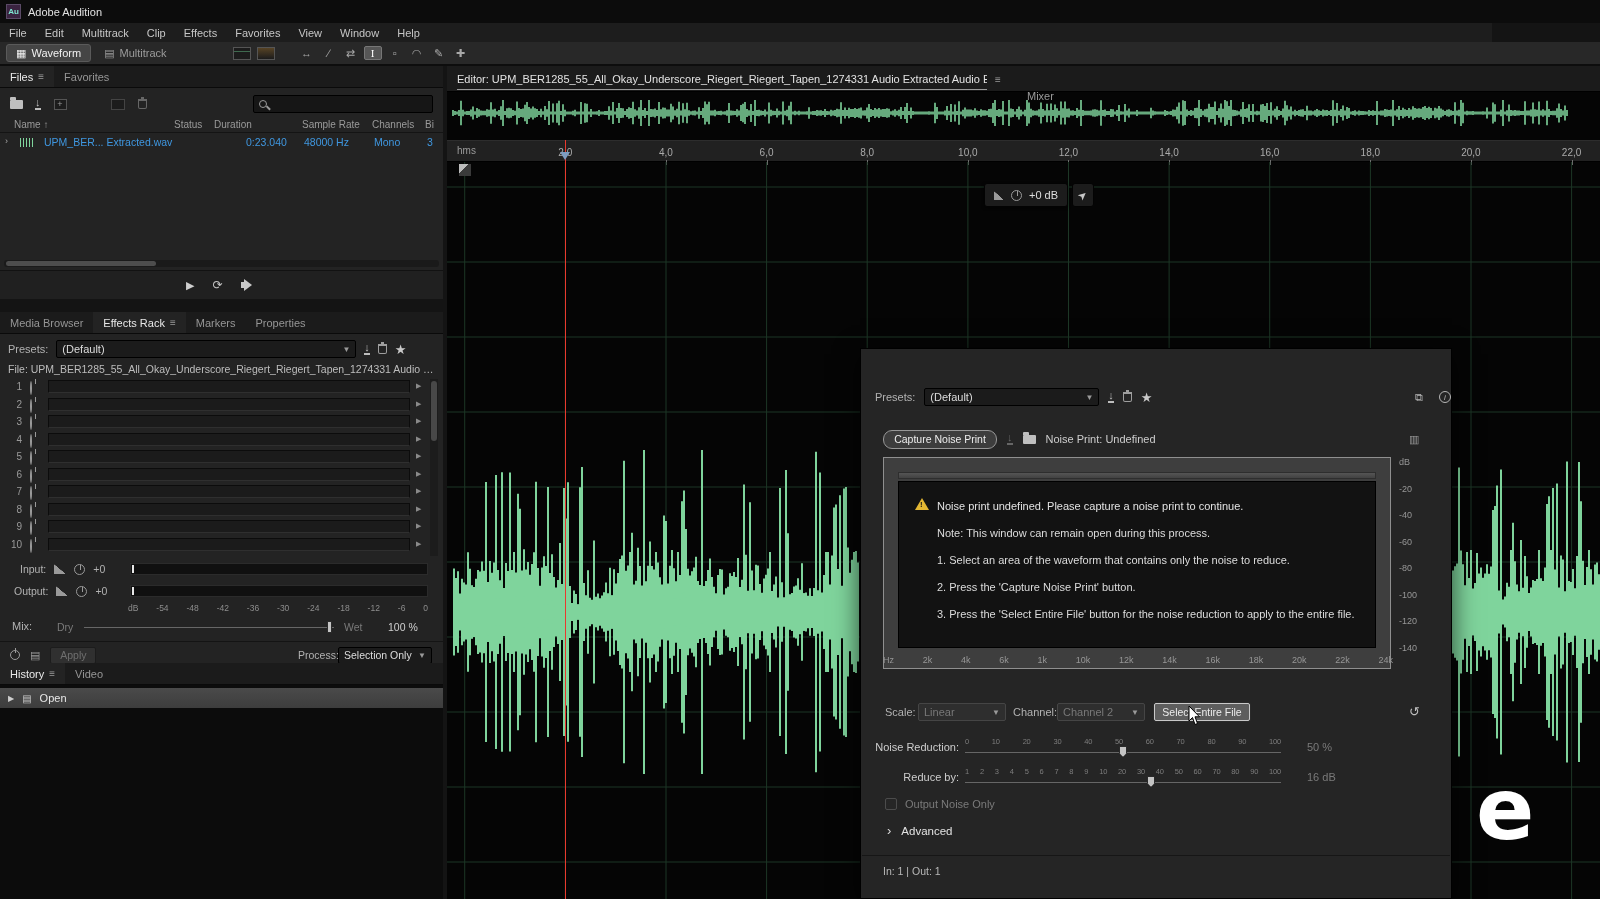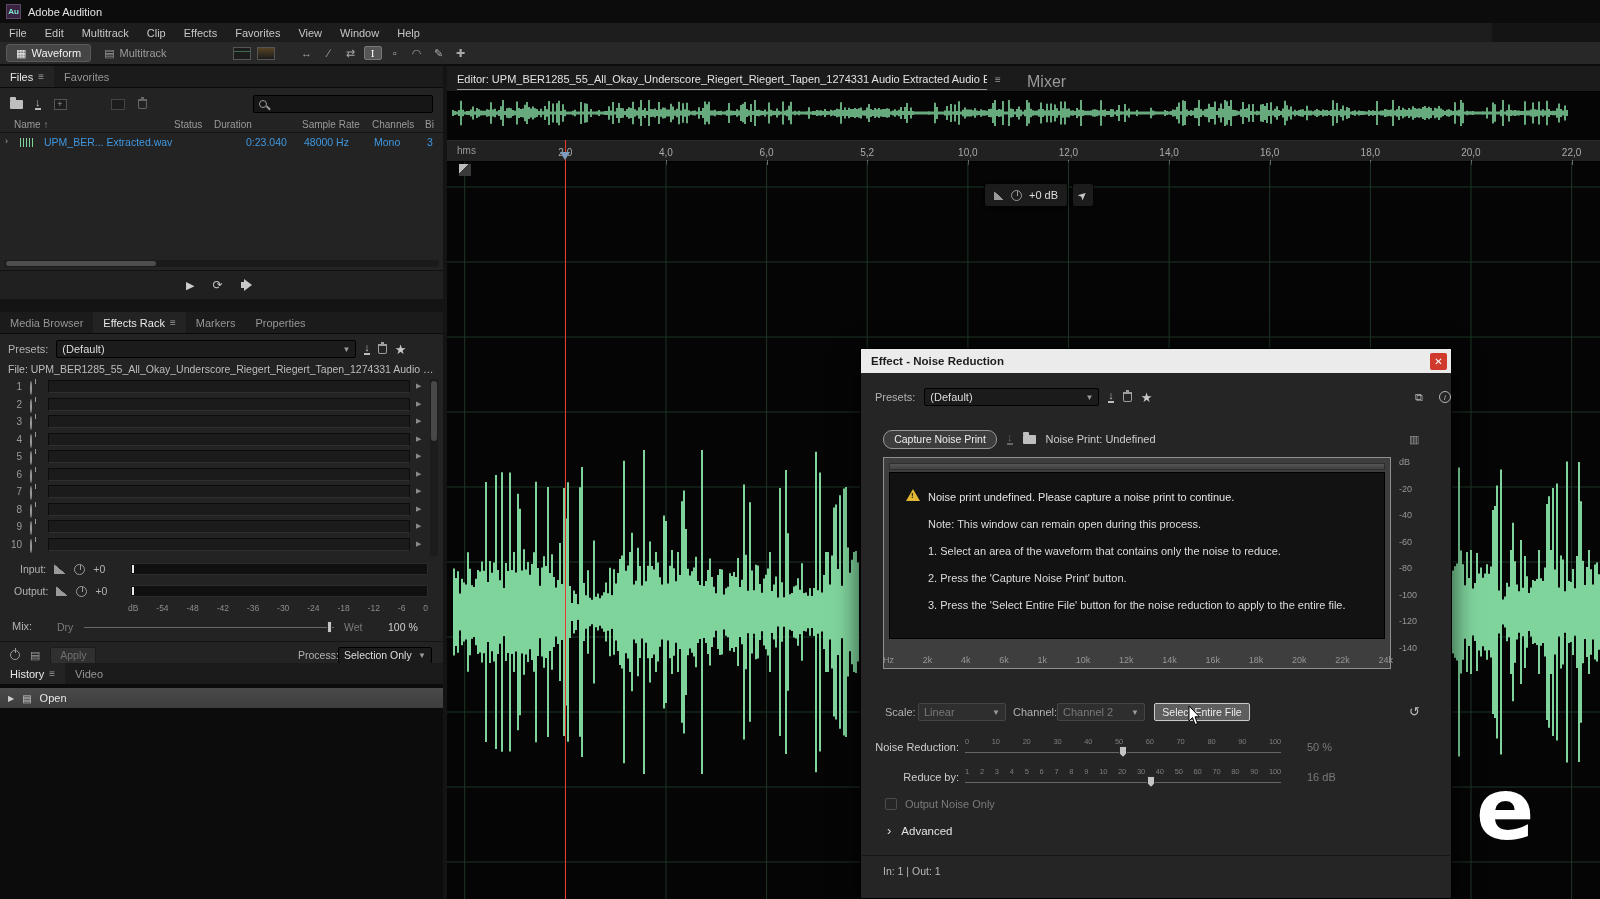--- a/index.html
+++ b/index.html
@@ -263,32 +263,32 @@
     <span style="color:#cfcfcf;font-size:8px">▶</span>
     <span style="color:#c8c8c8;font-size:10px">▤</span>
     <span style="color:#e8e8e8">Open</span>
   </div>
 </div>
 
 <div class="abs" style="left:447px;top:66px;width:1153px;height:833px;background:#050505">
   <div class="abs" style="left:0;top:0;width:1153px;height:26px;background:#1b1b1b;border-bottom:1px solid #000">
     <span class="abs" style="left:10px;top:7px;color:#e2e2e2;font-size:11px;max-width:530px;white-space:nowrap;overflow:hidden;display:inline-block;border-bottom:1px solid #9a9a9a;padding-bottom:4px">Editor: UPM_BER1285_55_All_Okay_Underscore_Riegert_Riegert_Tapen_1274331 Audio Extracted Audio Extracted.wav</span>
     <span class="hamb abs" style="left:548px;top:8px">≡</span>
-    <span class="abs" style="left:580px;top:7px;color:#9a9a9a;font-size:16px">Mixer</span>
+    <span class="abs" style="left:580px;top:24px;color:#9a9a9a;font-size:11px">Mixer</span>
   </div>
   <svg id="ov-wave" class="abs" style="left:0;top:28px" width="1125" height="38">
       <path d="M6 15.9L6 22.1M8 17.1L8 20.9M10 17.4L10 20.6M12 15.9L12 22.1M14 6.8L14 31.2M16 15.8L16 22.2M18 17.5L18 20.5M20 16.9L20 21.1M22 16.9L22 21.1M24 15.6L24 22.4M26 12.6L26 25.4M28 17.3L28 20.7M30 14.0L30 24.0M32 15.2L32 22.8M34 16.4L34 21.6M36 16.7L36 21.3M38 16.8L38 21.2M40 15.3L40 22.7M42 15.8L42 22.2M44 8.3L44 29.7M46 15.5L46 22.5M48 14.7L48 23.3M50 17.2L50 20.8M52 16.0L52 22.0M54 12.2L54 25.8M56 6.0L56 32.0M58 17.0L58 21.0M60 14.3L60 23.7M62 13.8L62 24.2M64 14.3L64 23.7M66 16.1L66 21.9M68 16.8L68 21.2M70 7.6L70 30.4M72 13.9L72 24.1M74 14.9L74 23.1M76 14.5L76 23.5M78 10.8L78 27.2M80 8.1L80 29.9M82 13.0L82 25.0M84 14.4L84 23.6M86 12.6L86 25.4M88 14.2L88 23.8M90 15.1L90 22.9M92 17.1L92 20.9M94 14.8L94 23.2M96 17.2L96 20.8M98 11.9L98 26.1M100 15.3L100 22.7M102 6.9L102 31.1M104 17.5L104 20.5M106 9.5L106 28.5M108 17.5L108 20.5M110 9.2L110 28.8M112 6.8L112 31.2M114 17.1L114 20.9M116 10.2L116 27.8M118 15.7L118 22.3M120 17.5L120 20.5M122 17.5L122 20.5M124 17.5L124 20.5M126 16.8L126 21.2M128 15.7L128 22.3M130 17.5L130 20.5M132 17.5L132 20.5M134 8.0L134 30.0M136 17.5L136 20.5M138 9.3L138 28.7M140 9.7L140 28.3M142 17.5L142 20.5M144 15.0L144 23.0M146 17.5L146 20.5M148 17.5L148 20.5M150 17.2L150 20.8M152 16.1L152 21.9M154 17.5L154 20.5M156 17.5L156 20.5M158 17.1L158 20.9M160 17.1L160 20.9M162 12.2L162 25.8M164 16.5L164 21.5M166 8.1L166 29.9M168 17.4L168 20.6M170 14.1L170 23.9M172 8.9L172 29.1M174 13.9L174 24.1M176 14.2L176 23.8M178 17.1L178 20.9M180 14.9L180 23.1M182 13.3L182 24.7M184 14.0L184 24.0M186 7.7L186 30.3M188 15.2L188 22.8M190 16.6L190 21.4M192 13.2L192 24.8M194 6.0L194 32.0M196 16.1L196 21.9M198 14.1L198 23.9M200 16.9L200 21.1M202 6.0L202 32.0M204 15.0L204 23.0M206 15.2L206 22.8M208 14.5L208 23.5M210 16.0L210 22.0M212 8.0L212 30.0M214 15.3L214 22.7M216 13.6L216 24.4M218 13.7L218 24.3M220 15.5L220 22.5M222 15.5L222 22.5M224 9.7L224 28.3M226 12.6L226 25.4M228 16.3L228 21.7M230 14.7L230 23.3M232 7.7L232 30.3M234 16.6L234 21.4M236 9.2L236 28.8M238 15.3L238 22.7M240 8.8L240 29.2M242 16.2L242 21.8M244 17.2L244 20.8M246 16.8L246 21.2M248 16.4L248 21.6M250 17.4L250 20.6M252 13.3L252 24.7M254 16.9L254 21.1M256 14.1L256 23.9M258 7.4L258 30.6M260 10.3L260 27.7M262 7.8L262 30.2M264 16.5L264 21.5M266 16.6L266 21.4M268 15.8L268 22.2M270 17.2L270 20.8M272 17.0L272 21.0M274 16.7L274 21.3M276 17.5L276 20.5M278 17.3L278 20.7M280 16.3L280 21.7M282 9.1L282 28.9M284 16.6L284 21.4M286 16.7L286 21.3M288 16.9L288 21.1M290 15.2L290 22.8M292 16.4L292 21.6M294 11.0L294 27.0M296 9.7L296 28.3M298 8.1L298 29.9M300 15.0L300 23.0M302 16.2L302 21.8M304 10.0L304 28.0M306 16.9L306 21.1M308 6.0L308 32.0M310 15.9L310 22.1M312 15.7L312 22.3M314 16.4L314 21.6M316 16.9L316 21.1M318 15.6L318 22.4M320 17.4L320 20.6M322 8.5L322 29.5M324 15.7L324 22.3M326 16.8L326 21.2M328 17.1L328 20.9M330 14.4L330 23.6M332 16.8L332 21.2M334 17.5L334 20.5M336 7.6L336 30.4M338 16.7L338 21.3M340 15.7L340 22.3M342 11.8L342 26.2M344 7.7L344 30.3M346 17.5L346 20.5M348 16.8L348 21.2M350 17.5L350 20.5M352 16.8L352 21.2M354 17.5L354 20.5M356 17.5L356 20.5M358 17.5L358 20.5M360 17.2L360 20.8M362 13.2L362 24.8M364 17.5L364 20.5M366 16.9L366 21.1M368 17.1L368 20.9M370 16.0L370 22.0M372 16.6L372 21.4M374 16.3L374 21.7M376 17.1L376 20.9M378 14.9L378 23.1M380 16.9L380 21.1M382 17.3L382 20.7M384 15.8L384 22.2M386 16.5L386 21.5M388 15.9L388 22.1M390 14.7L390 23.3M392 15.3L392 22.7M394 8.3L394 29.7M396 16.0L396 22.0M398 13.4L398 24.6M400 15.9L400 22.1M402 13.8L402 24.2M404 15.1L404 22.9M406 15.1L406 22.9M408 14.0L408 24.0M410 15.1L410 22.9M412 14.2L412 23.8M414 13.5L414 24.5M416 16.5L416 21.5M418 16.2L418 21.8M420 13.5L420 24.5M422 10.1L422 27.9M424 14.9L424 23.1M426 15.9L426 22.1M428 13.9L428 24.1M430 15.2L430 22.8M432 14.1L432 23.9M434 15.5L434 22.5M436 15.1L436 22.9M438 14.9L438 23.1M440 14.3L440 23.7M442 14.7L442 23.3M444 17.3L444 20.7M446 16.5L446 21.5M448 15.2L448 22.8M450 16.7L450 21.3M452 15.7L452 22.3M454 12.9L454 25.1M456 16.9L456 21.1M458 13.0L458 25.0M460 9.1L460 28.9M462 16.9L462 21.1M464 13.4L464 24.6M466 16.9L466 21.1M468 17.5L468 20.5M470 17.5L470 20.5M472 17.5L472 20.5M474 17.5L474 20.5M476 17.5L476 20.5M478 17.5L478 20.5M480 17.4L480 20.6M482 17.3L482 20.7M484 17.5L484 20.5M486 17.5L486 20.5M488 8.7L488 29.3M490 13.0L490 25.0M492 17.5L492 20.5M494 17.5L494 20.5M496 17.5L496 20.5M498 16.4L498 21.6M500 12.1L500 25.9M502 16.8L502 21.2M504 10.1L504 27.9M506 17.5L506 20.5M508 10.5L508 27.5M510 17.0L510 21.0M512 7.3L512 30.7M514 17.5L514 20.5M516 15.8L516 22.2M518 13.5L518 24.5M520 15.4L520 22.6M522 15.6L522 22.4M524 15.5L524 22.5M526 16.2L526 21.8M528 14.3L528 23.7M530 16.4L530 21.6M532 17.1L532 20.9M534 15.3L534 22.7M536 16.2L536 21.8M538 16.3L538 21.7M540 16.8L540 21.2M542 15.0L542 23.0M544 14.8L544 23.2M546 9.1L546 28.9M548 6.0L548 32.0M550 15.9L550 22.1M552 15.1L552 22.9M554 15.4L554 22.6M556 7.1L556 30.9M558 17.5L558 20.5M560 17.4L560 20.6M562 6.0L562 32.0M564 14.6L564 23.4M566 15.1L566 22.9M568 17.4L568 20.6M570 15.1L570 22.9M572 12.4L572 25.6M574 15.8L574 22.2M576 17.5L576 20.5M578 15.7L578 22.3M580 6.0L580 32.0M582 8.4L582 29.6M584 14.7L584 23.3M586 16.3L586 21.7M588 16.8L588 21.2M590 16.4L590 21.6M592 15.3L592 22.7M594 8.6L594 29.4M596 15.0L596 23.0M598 16.6L598 21.4M600 9.7L600 28.3M602 16.3L602 21.7M604 9.4L604 28.6M606 15.9L606 22.1M608 10.6L608 27.4M610 14.2L610 23.8M612 16.7L612 21.3M614 7.5L614 30.5M616 14.2L616 23.8M618 7.5L618 30.5M620 14.7L620 23.3M622 14.6L622 23.4M624 16.6L624 21.4M626 16.2L626 21.8M628 16.9L628 21.1M630 13.9L630 24.1M632 15.7L632 22.3M634 6.0L634 32.0M636 15.9L636 22.1M638 16.8L638 21.2M640 16.7L640 21.3M642 16.8L642 21.2M644 16.6L644 21.4M646 15.5L646 22.5M648 15.3L648 22.7M650 15.7L650 22.3M652 16.4L652 21.6M654 6.2L654 31.8M656 15.9L656 22.1M658 15.5L658 22.5M660 17.1L660 20.9M662 17.0L662 21.0M664 15.0L664 23.0M666 15.3L666 22.7M668 17.5L668 20.5M670 16.0L670 22.0M672 11.1L672 26.9M674 17.2L674 20.8M676 17.5L676 20.5M678 10.1L678 27.9M680 16.6L680 21.4M682 14.4L682 23.6M684 17.5L684 20.5M686 17.5L686 20.5M688 17.4L688 20.6M690 15.9L690 22.1M692 17.4L692 20.6M694 17.4L694 20.6M696 17.5L696 20.5M698 17.5L698 20.5M700 17.5L700 20.5M702 17.5L702 20.5M704 13.7L704 24.3M706 16.4L706 21.6M708 17.3L708 20.7M710 17.5L710 20.5M712 17.4L712 20.6M714 17.4L714 20.6M716 17.5L716 20.5M718 16.1L718 21.9M720 16.9L720 21.1M722 17.4L722 20.6M724 17.1L724 20.9M726 15.5L726 22.5M728 15.7L728 22.3M730 12.7L730 25.3M732 8.6L732 29.4M734 17.2L734 20.8M736 6.3L736 31.7M738 7.1L738 30.9M740 15.4L740 22.6M742 17.0L742 21.0M744 16.0L744 22.0M746 16.8L746 21.2M748 14.0L748 24.0M750 13.8L750 24.2M752 6.0L752 32.0M754 15.1L754 22.9M756 16.8L756 21.2M758 15.2L758 22.8M760 14.7L760 23.3M762 9.7L762 28.3M764 13.1L764 24.9M766 13.1L766 24.9M768 7.6L768 30.4M770 16.9L770 21.1M772 14.3L772 23.7M774 9.4L774 28.6M776 14.8L776 23.2M778 6.0L778 32.0M780 7.3L780 30.7M782 11.9L782 26.1M784 6.0L784 32.0M786 15.7L786 22.3M788 16.0L788 22.0M790 16.6L790 21.4M792 17.2L792 20.8M794 15.2L794 22.8M796 8.1L796 29.9M798 15.1L798 22.9M800 14.3L800 23.7M802 10.2L802 27.8M804 17.1L804 20.9M806 9.9L806 28.1M808 17.4L808 20.6M810 16.7L810 21.3M812 17.2L812 20.8M814 10.6L814 27.4M816 9.9L816 28.1M818 11.9L818 26.1M820 9.1L820 28.9M822 15.9L822 22.1M824 8.2L824 29.8M826 16.6L826 21.4M828 14.7L828 23.3M830 12.3L830 25.7M832 16.0L832 22.0M834 16.9L834 21.1M836 14.4L836 23.6M838 6.8L838 31.2M840 11.3L840 26.7M842 15.5L842 22.5M844 12.5L844 25.5M846 17.3L846 20.7M848 15.7L848 22.3M850 17.0L850 21.0M852 15.9L852 22.1M854 15.5L854 22.5M856 15.3L856 22.7M858 17.0L858 21.0M860 11.7L860 26.3M862 16.5L862 21.5M864 16.6L864 21.4M866 17.2L866 20.8M868 16.2L868 21.8M870 15.1L870 22.9M872 16.3L872 21.7M874 17.1L874 20.9M876 15.5L876 22.5M878 16.2L878 21.8M880 15.9L880 22.1M882 17.1L882 20.9M884 15.9L884 22.1M886 6.2L886 31.8M888 15.7L888 22.3M890 8.9L890 29.1M892 16.8L892 21.2M894 15.0L894 23.0M896 11.6L896 26.4M898 16.6L898 21.4M900 12.9L900 25.1M902 14.0L902 24.0M904 17.4L904 20.6M906 17.0L906 21.0M908 16.3L908 21.7M910 17.4L910 20.6M912 16.5L912 21.5M914 16.9L914 21.1M916 16.9L916 21.1M918 17.3L918 20.7M920 17.5L920 20.5M922 16.0L922 22.0M924 17.0L924 21.0M926 16.3L926 21.7M928 17.1L928 20.9M930 7.1L930 30.9M932 17.3L932 20.7M934 16.4L934 21.6M936 16.4L936 21.6M938 14.9L938 23.1M940 15.6L940 22.4M942 16.1L942 21.9M944 15.4L944 22.6M946 6.0L946 32.0M948 16.4L948 21.6M950 15.3L950 22.7M952 11.9L952 26.1M954 16.0L954 22.0M956 13.7L956 24.3M958 15.2L958 22.8M960 16.0L960 22.0M962 13.9L962 24.1M964 15.5L964 22.5M966 12.2L966 25.8M968 14.0L968 24.0M970 14.8L970 23.2M972 14.3L972 23.7M974 14.7L974 23.3M976 13.1L976 24.9M978 11.9L978 26.1M980 13.9L980 24.1M982 12.8L982 25.2M984 14.1L984 23.9M986 16.7L986 21.3M988 13.8L988 24.2M990 14.4L990 23.6M992 12.1L992 25.9M994 14.5L994 23.5M996 15.8L996 22.2M998 16.9L998 21.1M1000 15.7L1000 22.3M1002 15.2L1002 22.8M1004 16.3L1004 21.7M1006 17.0L1006 21.0M1008 8.2L1008 29.8M1010 16.5L1010 21.5M1012 15.7L1012 22.3M1014 6.0L1014 32.0M1016 8.8L1016 29.2M1018 17.5L1018 20.5M1020 16.7L1020 21.3M1022 17.3L1022 20.7M1024 17.3L1024 20.7M1026 17.1L1026 20.9M1028 17.5L1028 20.5M1030 17.5L1030 20.5M1032 17.5L1032 20.5M1034 17.5L1034 20.5M1036 17.3L1036 20.7M1038 17.5L1038 20.5M1040 13.4L1040 24.6M1042 17.5L1042 20.5M1044 17.5L1044 20.5M1046 8.6L1046 29.4M1048 10.3L1048 27.7M1050 17.5L1050 20.5M1052 17.5L1052 20.5M1054 15.7L1054 22.3M1056 6.0L1056 32.0M1058 17.5L1058 20.5M1060 16.3L1060 21.7M1062 10.4L1062 27.6M1064 16.0L1064 22.0M1066 16.6L1066 21.4M1068 16.0L1068 22.0M1070 16.4L1070 21.6M1072 16.6L1072 21.4M1074 16.9L1074 21.1M1076 17.0L1076 21.0M1078 7.2L1078 30.8M1080 16.6L1080 21.4M1082 16.6L1082 21.4M1084 15.5L1084 22.5M1086 8.4L1086 29.6M1088 15.2L1088 22.8M1090 15.8L1090 22.2M1092 7.5L1092 30.5M1094 16.6L1094 21.4M1096 15.2L1096 22.8M1098 16.5L1098 21.5M1100 6.8L1100 31.2M1102 14.9L1102 23.1M1104 16.9L1104 21.1M1106 16.8L1106 21.2M1108 16.7L1108 21.3M1110 14.3L1110 23.7M1112 9.6L1112 28.4M1114 15.0L1114 23.0M1116 16.5L1116 21.5M1118 11.5L1118 26.5M1120 15.9L1120 22.1" stroke="#7fd49c" stroke-width="1.6" fill="none"></path>
     </svg>
   <div class="abs" style="left:0;top:74px;width:1153px;height:22px;background:#212121;border-bottom:1px solid #000;border-top:1px solid #2d2d2d">
     <span class="abs" style="left:10px;top:4px;font-size:10px;color:#9a9a9a">hms</span>
     <div class="abs flex" style="left:68px;top:3px;height:16px">
         <span class="rt">2,0</span>
         <span class="rt">4,0</span>
         <span class="rt">6,0</span>
-        <span class="rt">5,2</span>
+        <span class="rt">8,0</span>
         <span class="rt">10,0</span>
         <span class="rt">12,0</span>
         <span class="rt">14,0</span>
         <span class="rt">16,0</span>
         <span class="rt">18,0</span>
         <span class="rt">20,0</span>
         <span class="rt">22,0</span>
       </div>
   </div>
   <svg id="wave-svg" class="abs" style="left:0;top:96px" width="1153" height="737">
@@ -307,24 +307,20 @@
     <span class="meter-ico" style="width:10px;height:9px"></span>
     <span class="knob"></span>
     <span style="color:#dedede;font-size:11px">+0 dB</span>
   </div>
   <div class="abs flex" style="left:625px;top:117px;width:22px;height:24px;background:#1c1c1c;border:1px solid #030303;border-radius:3px;justify-content:center;z-index:6">
     <span style="color:#c8c8c8;font-size:11px;display:inline-block;transform:rotate(-42deg)">➤</span>
   </div>
 </div>
 
 <div class="abs" style="left:860px;top:348px;width:592px;height:551px;background:#252525;border:1px solid #000;box-shadow:0 6px 24px rgba(0,0,0,.7);z-index:10">
-  <div class="abs flex" style="left:0;top:0;width:590px;height:24px;background:#ebebeb;justify-content:space-between;padding:0 4px 0 10px">
-    <span style="color:#1c1c1c;font-size:11.5px;font-weight:bold">Effect - Noise Reduction</span>
-    <div style="width:17px;height:17px;background:#cf3a2c;border-radius:2px;color:#fff;font-size:10px;display:flex;align-items:center;justify-content:center">✕</div>
-  </div>
 
   <div class="abs flex" style="left:14px;top:38px;width:564px;height:20px;gap:9px">
     <span class="lbl">Presets:</span>
     <div class="sel" style="width:175px">
       <span>(Default)</span>
         <span class="chev">▼</span>
     </div>
     <span class="savei">↓</span>
     <span class="trash"></span>
     <span class="star">★</span>
@@ -333,21 +329,21 @@
   </div>
 
   <div class="abs flex" style="left:22px;top:80px;width:556px;height:20px;gap:10px">
     <div class="btn" style="width:114px;height:19px">Capture Noise Print</div>
     <span class="savei disabled">↓</span>
     <span class="folder"></span>
     <span class="lbl" style="color:#cdcdcd">Noise Print: Undefined</span>
     <span style="position:absolute;left:526px;color:#9a9a9a;font-size:11px">▥</span>
   </div>
 
-  <div class="abs" style="left:22px;top:108px;width:508px;height:212px;background:#3e3e3e;border:1px solid #8f8f8f;padding:5px">
+  <div class="abs" style="left:22px;top:108px;width:508px;height:212px;background:#3e3e3e;border:1px solid #8f8f8f;padding:14px">
     <div style="width:100%;height:7px;background:linear-gradient(#555,#424242);border:1px solid #2e2e2e;margin-bottom:2px"></div>
     <div style="width:100%;height:167px;background:#121212;border:1px solid #000;position:relative">
       <span class="warn-tri" style="position:absolute;left:16px;top:16px"></span>
       <span class="abs" style="left:38px;top:18px;color:#e2e2e2">Noise print undefined. Please capture a noise print to continue.</span>
       <span class="abs" style="left:38px;top:45px;color:#dcdcdc">Note: This window can remain open during this process.</span>
       <span class="abs" style="left:38px;top:72px;color:#dcdcdc">1. Select an area of the waveform that contains only the noise to reduce.</span>
       <span class="abs" style="left:38px;top:99px;color:#dcdcdc">2. Press the 'Capture Noise Print' button.</span>
       <span class="abs" style="left:38px;top:126px;color:#dcdcdc">3. Press the 'Select Entire File' button for the noise reduction to apply to the entire file.</span>
     </div>
   </div>

